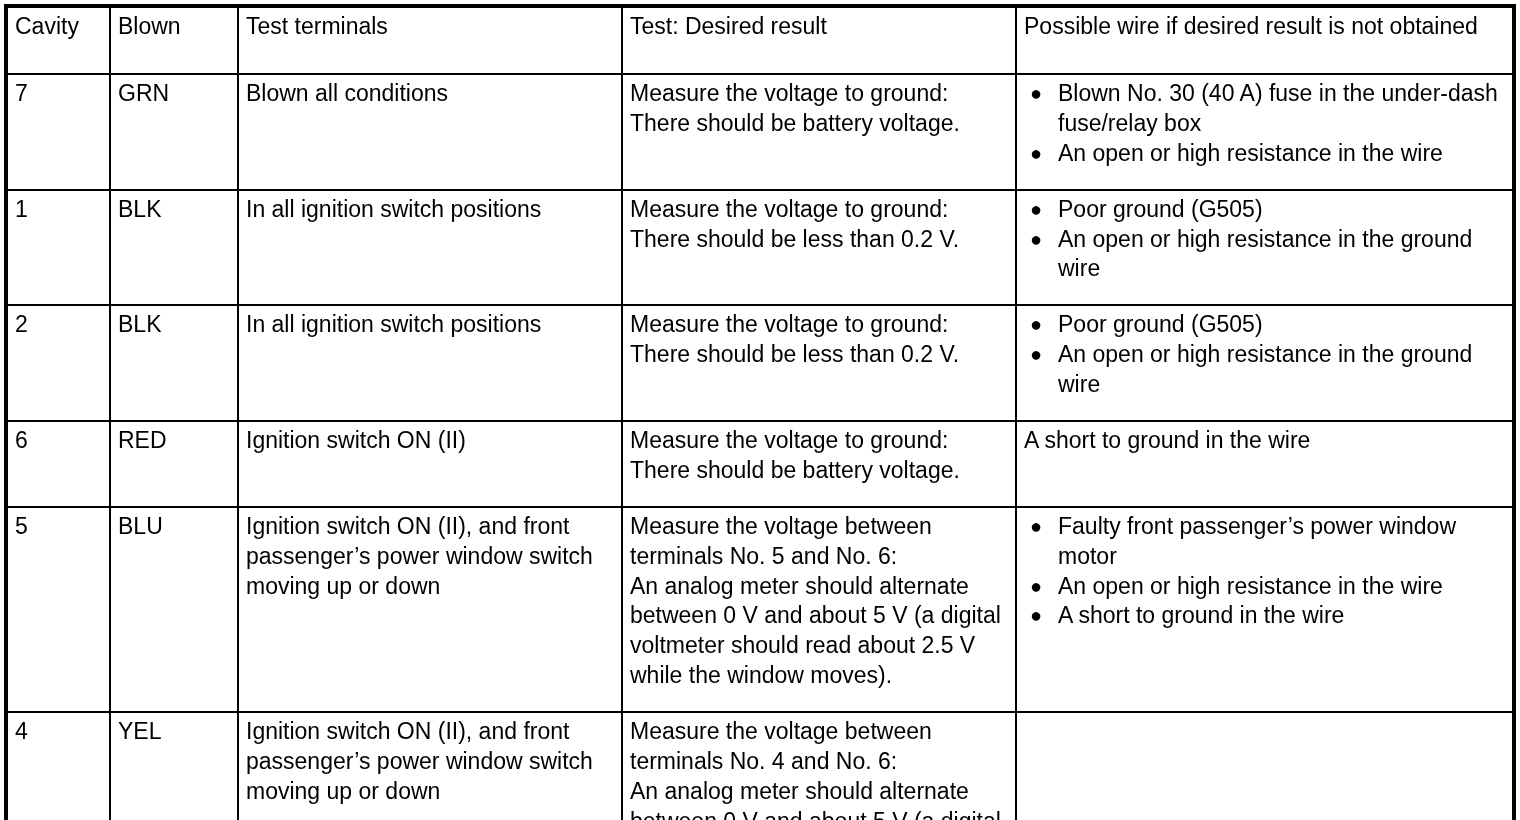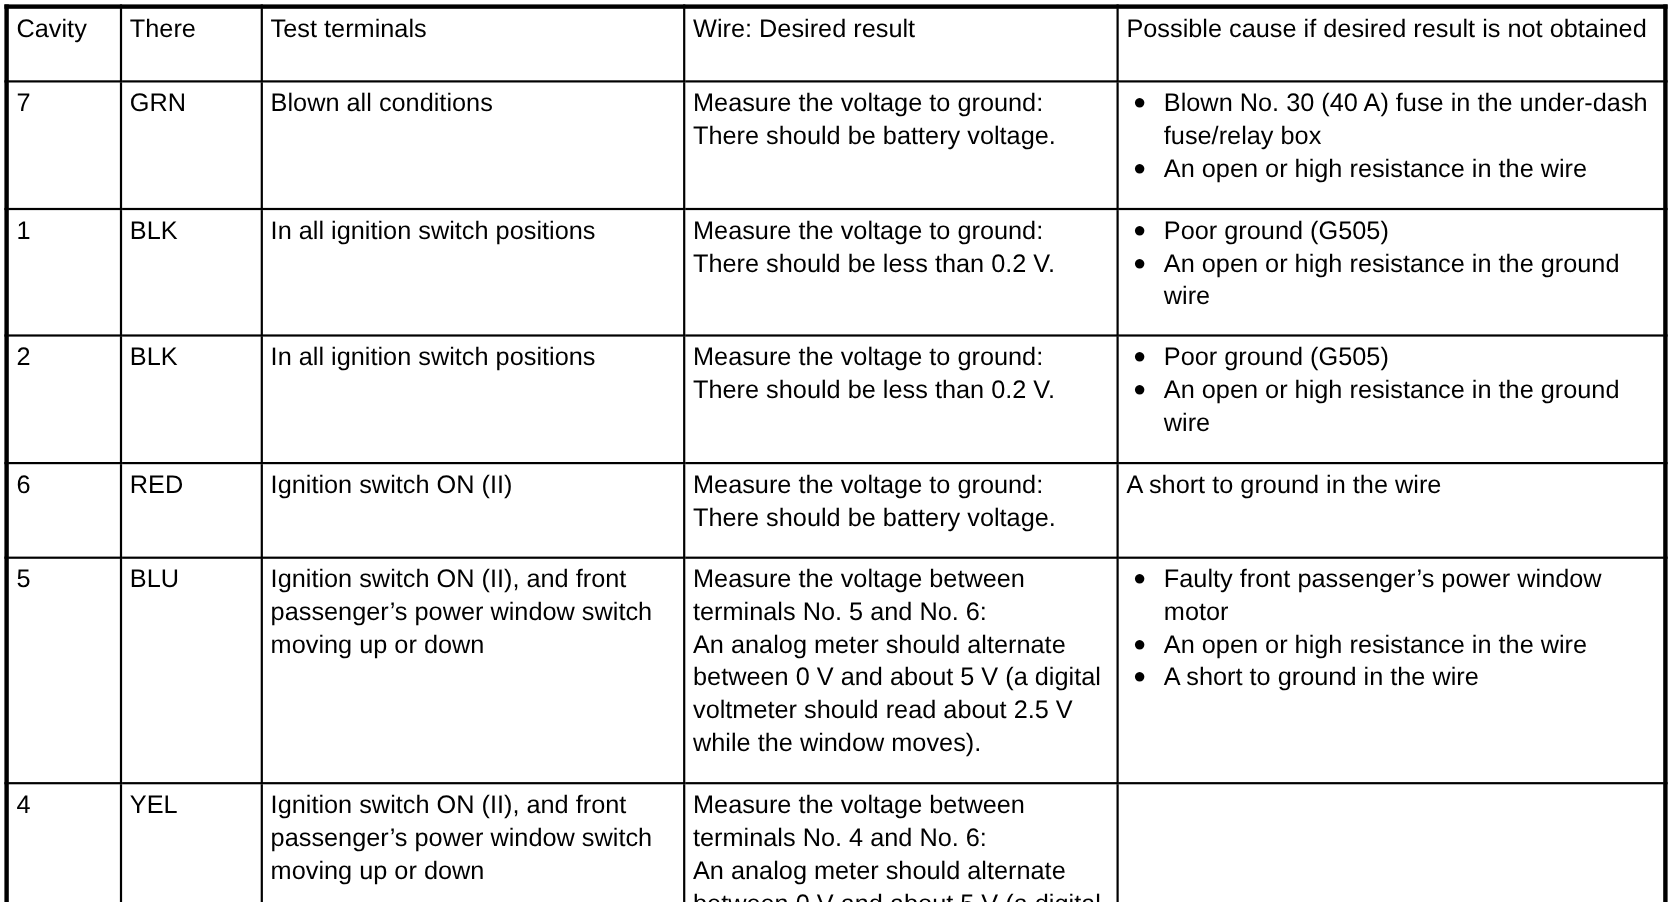--- a/index.html
+++ b/index.html
@@ -115,24 +115,24 @@
     <colgroup>
       <col class="c-cavity">
       <col class="c-wire">
       <col class="c-cond">
       <col class="c-test">
       <col class="c-cause">
     </colgroup>
     <thead>
       <tr class="r-head">
         <th>Cavity</th>
-        <th>There</th>
+        <th>Blown</th>
         <th>Test terminals</th>
-        <th>Wire: Desired result</th>
-        <th>Possible cause if desired result is not obtained</th>
+        <th>Test: Desired result</th>
+        <th>Possible wire if desired result is not obtained</th>
       </tr>
     </thead>
     <tbody id="tbody">
         <tr class="r-1">
           <td class="cavity">7</td>
           <td class="wire">GRN</td>
           <td class="cell-lines">Blown all conditions</td>
           <td class="cell-lines">Measure the voltage to ground:
 There should be battery voltage.</td>
           <td>

